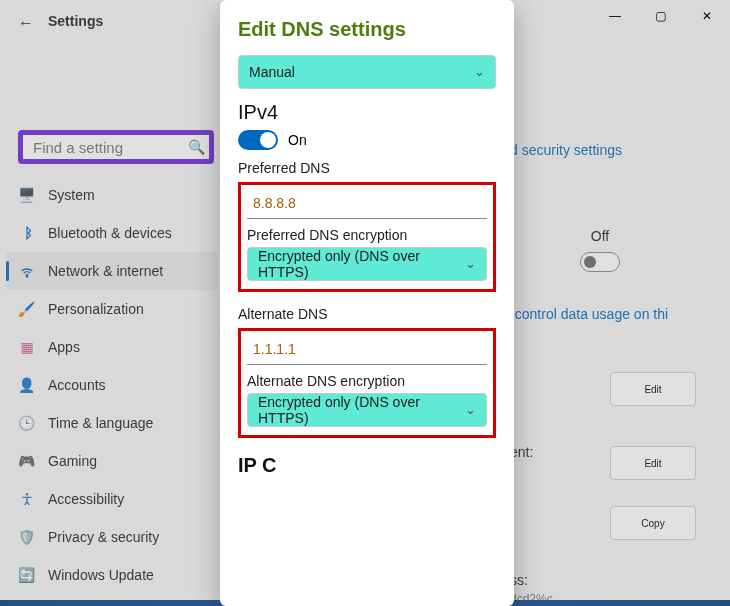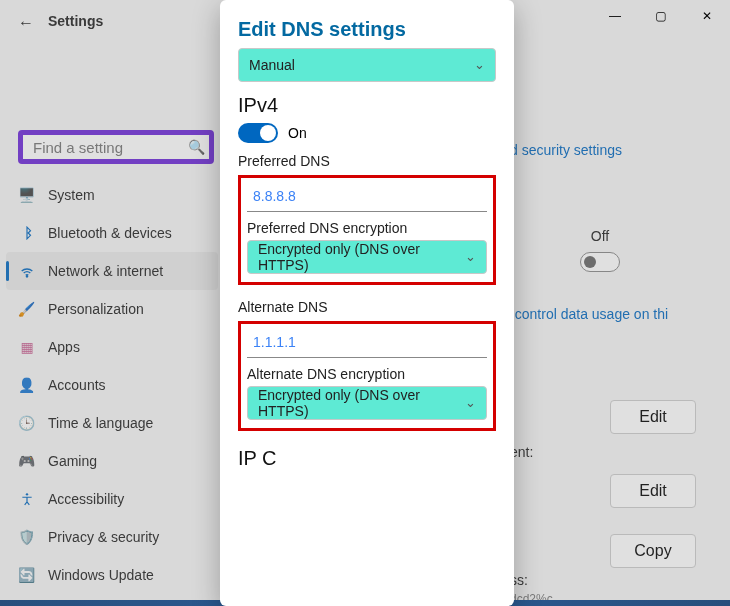--- a/index.html
+++ b/index.html
@@ -43,39 +43,39 @@
   
   .right-link { position: absolute; top: 142px; left: 510px; color: #0067c0; font-size: 14px; white-space: nowrap; }
   .right-toggle-wrap { position: absolute; top: 228px; left: 580px; display: flex; align-items: center; gap: 8px; font-size: 14px; color: #222; flex-direction: column; }
   .switch-off { width: 40px; height: 20px; border-radius: 10px; background: #fff; border: 1px solid #888; position: relative; }
   .switch-off::after { content:""; position:absolute; left:3px; top:3px; width:12px; height:12px; border-radius:50%; background:#666; }
   .right-help { position: absolute; top: 306px; left: 500px; color: #0067c0; font-size: 14px; white-space: nowrap; }
 
   .right-edit1 { position: absolute; top: 372px; left: 610px; }
   .right-edit2 { position: absolute; top: 446px; left: 610px; }
   .right-copy  { position: absolute; top: 506px; left: 610px; }
-  .rbtn { width: 86px; height: 34px; background: #fff; border: 1px solid #ccc; border-radius: 4px; font-size: 16px; display:flex; align-items:center; justify-content:center;margin-top:28px; }
+  .rbtn { width: 86px; height: 34px; background: #fff; border: 1px solid #ccc; border-radius: 4px; font-size: 10px; display:flex; align-items:center; justify-content:center; }
   .right-ent { position:absolute; top:444px; left:510px; font-size:14px; color:#222; }
   .right-ss  { position:absolute; top:572px; left:510px; font-size:14px; color:#222; }
   .right-mac { position:absolute; top:592px; left:510px; font-size:12px; color:#777; }
 
   
   .dialog { position: absolute; z-index: 30; top: 0; left: 220px; width: 294px; height: 606px; background: #fff; box-shadow: 0 8px 28px rgba(0,0,0,0.28); border-radius: 6px; display:flex; flex-direction:column; }
   .dialog-body { flex: 1; overflow: hidden; padding: 18px 18px 0 18px; position: relative; }
-  .dialog h1 { font-size: 20px; font-weight: 700; color: #0369a1; margin-bottom: 7px; }
+  .dialog h1 { font-size: 20px; font-weight: 700; color: #4d7c0f; margin-bottom: 14px; }
   .dialog h2 { font-size: 20px; font-weight: 400; color: #111; margin: 12px 0 6px; }
   .select { width: 100%; height: 34px; border: 1px solid #c8c8c8; border-radius: 4px; background: #5eead4; padding: 0 30px 0 10px; font-size: 14px; color: #222; position: relative; display:flex; align-items:center; }
   .select .chev { position: absolute; right: 10px; top: 8px; color: #555; font-size: 13px; }
   .toggle-row { display: flex; align-items: center; gap: 10px; margin-top: 6px; margin-bottom: 10px; font-size: 14px; }
   .switch-on { width: 40px; height: 20px; border-radius: 10px; background: #0067c0; position: relative; }
   .switch-on::after { content:""; position:absolute; right:2px; top:2px; width:16px; height:16px; border-radius:50%; background:#fff; }
   .field-label { font-size: 14px; color: #222; margin-top: 8px; margin-bottom: 4px; }
-  .textfield { width: 100%; height: 32px; border: none; border-bottom: 1px solid #888; padding: 0 6px; font-size: 14px; color: #3b82f6; outline:none; }
+  .textfield { width: 100%; height: 32px; border: none; border-bottom: 1px solid #888; padding: 0 6px; font-size: 14px; color: #a16207; outline:none; }
   .redbox { border: 3px solid #d40000; padding: 2px 6px 8px 6px; margin-top: 6px; }
-  .ipv6 { font-size: 20px; font-weight:400; color:#111; margin-top:16px; height:20px; overflow:hidden; }
+  .ipv6 { font-size: 20px; font-weight:700; color:#111; margin-top:16px; height:20px; overflow:hidden; }
   .dialog-footer { border-top: 1px solid #e5e5e5; padding: 12px; display: flex; gap: 10px; background:#fff; }
   .dbtn { flex:1; height: 36px; border:1px solid #c8c8c8; border-radius:4px; background:#fff; font-size:14px; display:flex; align-items:center; justify-content:center; }
   .taskbar { position:absolute; left:0; right:0; bottom:0; height:6px; background:linear-gradient(90deg,#0a3d7a,#1050a0,#0a3d7a); z-index:2; }
 </style>
 </head>
 <body>
 
 <div class="window">
 
   <div class="titlebar">

